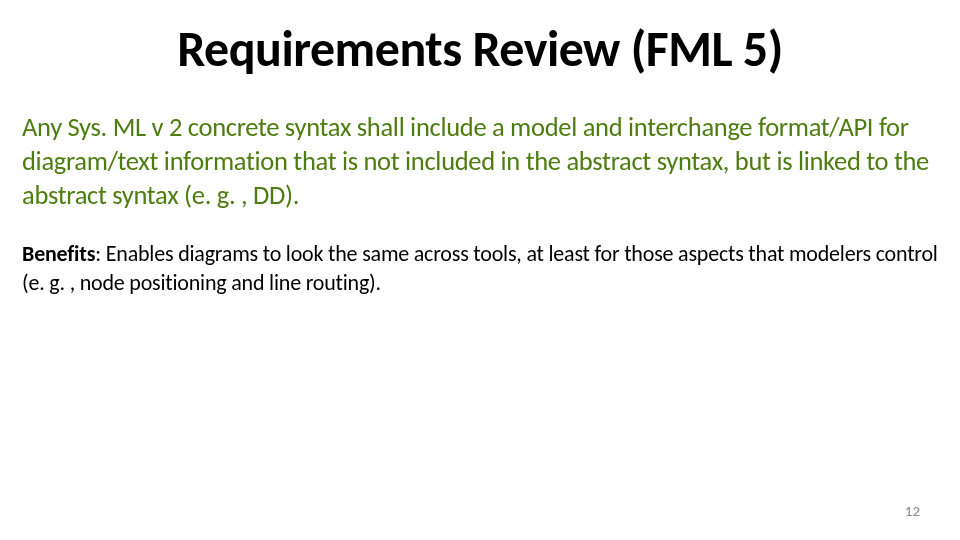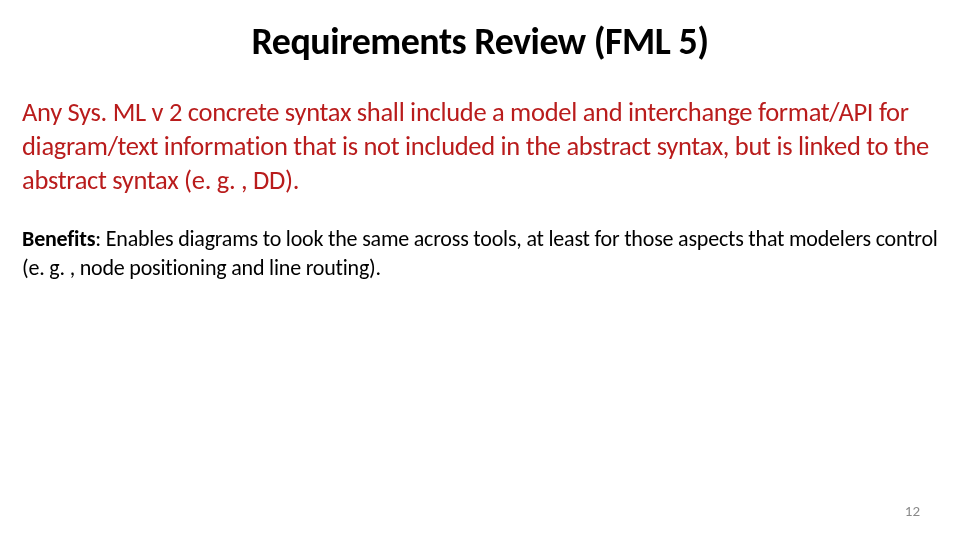--- a/index.html
+++ b/index.html
@@ -15,30 +15,30 @@
       position: relative;
       overflow: hidden;
     }
     .slide {
       width: 100%;
       height: 100%;
       padding: 18px 22px 0 22px;
       position: relative;
     }
     .title {
-      font-size: 38px;
+      font-size: 50px;
       font-weight: 700;
       color: #000;
       text-align: center;
       margin-bottom: 32px;
       letter-spacing: -0.5px;
     }
     .body-text {
       font-size: 26.5px;
-      color: #b91c1c;
+      color: #4d7c0f;
       line-height: 1.28;
       margin-bottom: 26px;
       letter-spacing: -0.3px;
     }
     .benefits-block {
       font-size: 22px;
       color: #000;
       line-height: 1.32;
       letter-spacing: -0.2px;
     }

